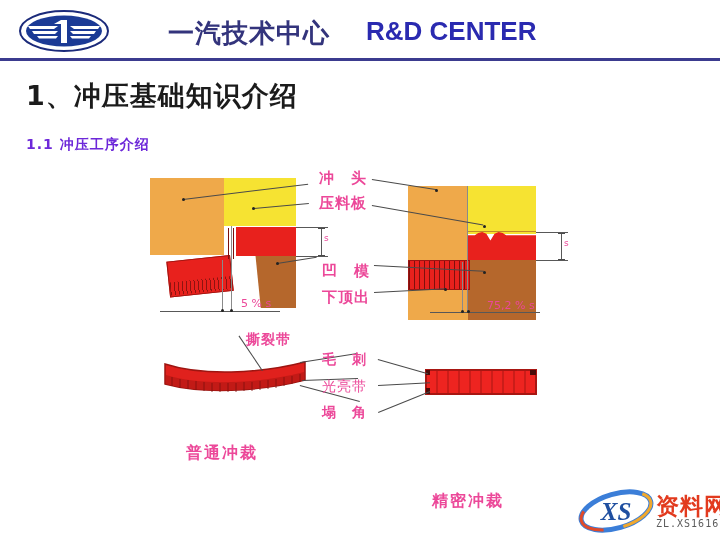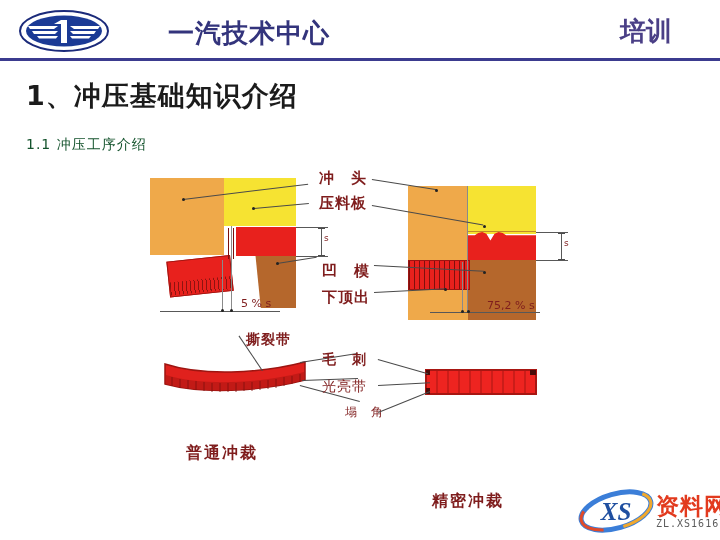--- a/index.html
+++ b/index.html
@@ -15,31 +15,31 @@
           color:#2a2ab0;letter-spacing:0px;white-space:nowrap;
           font-family:"Liberation Sans",sans-serif;}
   #hdr-tr{position:absolute;left:620px;top:14px;font-size:26px;font-weight:700;
           color:#4a3f86;white-space:nowrap;}
   #hdr-rule{position:absolute;left:0;top:58px;width:720px;height:3px;
             background:#3b3b8f;}
 
   
   #title{position:absolute;left:26px;top:78px;font-size:27px;font-weight:700;
          color:#1b1b1b;letter-spacing:1px;white-space:nowrap;}
-  #subtitle{position:absolute;left:26px;top:136px;font-size:14px;font-weight:400;
-            color:#14532d;letter-spacing:1px;white-space:nowrap;text-align:right;}
+  #subtitle{position:absolute;left:26px;top:136px;font-size:14px;font-weight:700;
+            color:#6d28d9;letter-spacing:1px;white-space:nowrap;text-align:right;}
 
   
   .blk{position:absolute;}
   .orange{background:#efa94a;}
   .yellow{background:#f6e332;}
   .brown{background:#b5672c;}
   .red{background:#e8211d;}
   .thinline{position:absolute;background:#585858;}
-  .lbl{position:absolute;color:#7f1d1d;white-space:nowrap;}
+  .lbl{position:absolute;color:#ec4899;white-space:nowrap;}
 
   .leader{position:absolute;height:0;border-top:1px solid #4a4a4a;
           transform-origin:0 0;}
   .dotmark{position:absolute;width:3px;height:3px;border-radius:50%;
            background:#222;}
 
   
   .hatch{position:absolute;
     background-image:repeating-linear-gradient(90deg,#8d1410 0px,#8d1410 1px,
                      rgba(0,0,0,0) 1px,rgba(0,0,0,0) 4px);}
@@ -76,21 +76,21 @@
       <path d="M10 17 L40 17 L36 20 L12 20 Z"></path>
       <path d="M14 22 L40 22 L37 25 L16 25 Z"></path>
       <path d="M19 27 L40 27 L38 29.5 L21 29.5 Z"></path>
       <path d="M82 17 L52 17 L56 20 L80 20 Z"></path>
       <path d="M78 22 L52 22 L55 25 L76 25 Z"></path>
       <path d="M73 27 L52 27 L54 29.5 L71 29.5 Z"></path>
     </g>
   </svg>
 
   <div id="hdr-cn">一汽技术中心</div>
-  <div id="hdr-tr">培训</div>
+  <div id="hdr-en">R&amp;D CENTER</div>
   <div id="hdr-rule"></div>
 </div>
 
 <div id="title">1、冲压基础知识介绍</div>
 <div id="subtitle">1.1 冲压工序介绍</div>
 
 <div>
 
   <div class="blk orange" style="left:150px;top:178px;width:74px;height:77px;"></div>
 
@@ -213,21 +213,21 @@
   <div class="leader" style="left:262px;top:371px;width:42px;transform:rotate(-124deg);"></div>
 
   <div class="lbl" style="left:246px;top:331px;font-size:14px;font-weight:700;letter-spacing:1px;">撕裂带</div>
 
   <div class="leader" style="left:300px;top:362px;width:58px;transform:rotate(-9deg);"></div>
   <div class="leader" style="left:302px;top:380px;width:56px;transform:rotate(-2deg);"></div>
   <div class="leader" style="left:300px;top:385px;width:62px;transform:rotate(15deg);"></div>
 
   <div class="lbl" style="left:322px;top:351px;font-size:14px;font-weight:700;letter-spacing:1px;">毛　刺</div>
   <div class="lbl" style="left:322px;top:378px;font-size:14px;font-weight:400;letter-spacing:1px;">光亮带</div>
-  <div class="lbl" style="left:322px;top:404px;font-size:12px;font-weight:400;letter-spacing:1px;margin-left:23px;">塌　角</div>
+  <div class="lbl" style="left:322px;top:404px;font-size:14px;font-weight:700;letter-spacing:1px;">塌　角</div>
 
   <div class="lbl" style="left:186px;top:443px;font-size:16px;font-weight:700;letter-spacing:2px;">普通冲裁</div>
 </div>
 
 <div>
   <svg style="position:absolute;left:424px;top:368px;width:114px;height:28px;" viewBox="0 0 114 28">
     <rect x="2" y="2" width="110" height="24" fill="#ee2420" stroke="#a81612" stroke-width="2"></rect>
     <g stroke="#a81612" stroke-width="1">
       <line x1="13" y1="3" x2="13" y2="25"></line>
         <line x1="24" y1="3" x2="24" y2="25"></line>

